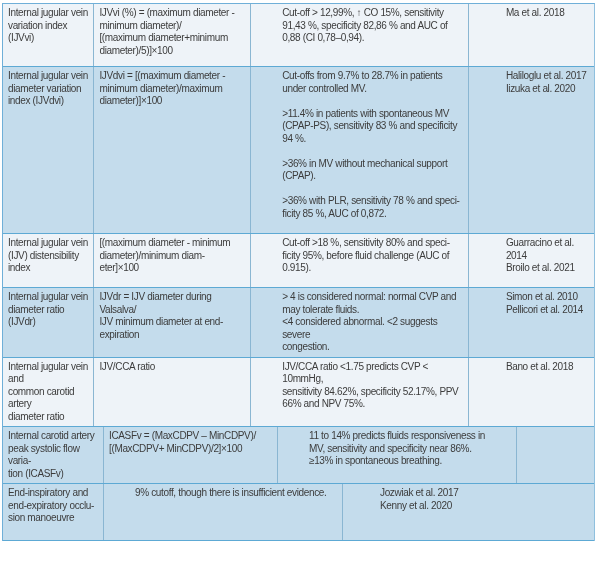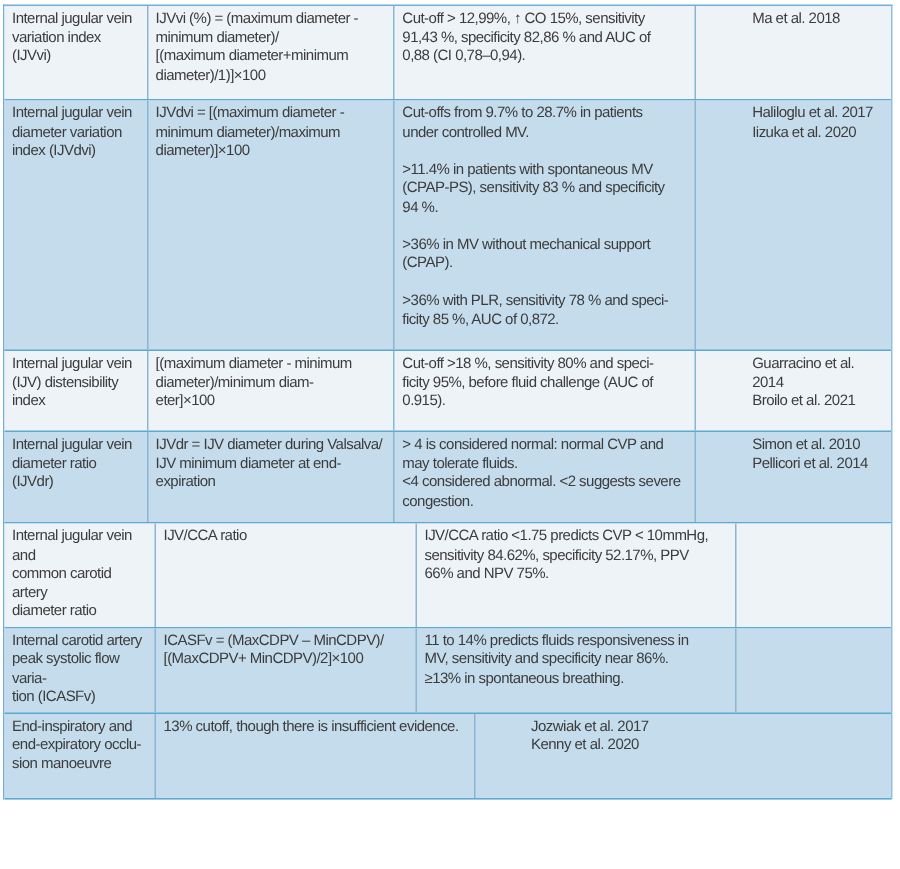--- a/index.html
+++ b/index.html
@@ -20,37 +20,37 @@
   .cell{
     box-sizing:border-box;
     padding:3px 4px 3px 5px;
     font-size:10px;line-height:12.5px;letter-spacing:-0.35px;
     color:#3c3c3c;white-space:pre-line;
     border-right:1px solid #8ab6d2;
     overflow:hidden;
   }
   .c1{width:101px;}
   .c2{width:174px;}
-  .c3{width:213px;}
+  .c3{width:213px;margin-left:26px;}
   .c4{width:103px;border-right:none;margin-left:32px;}
   .h1{min-height:62px}.h2{min-height:166px}.h3{min-height:53px}.h4{min-height:60px}
   .h5{min-height:44px}.h6{min-height:45px}.h7{min-height:28px}.h8{min-height:56px}
 </style>
 </head>
 <body>
 
 <div class="tbl">
 
   <div class="row odd h1">
     <div class="cell c1">Internal jugular vein
 variation index (IJVvi)</div>
     <div class="cell c2">IJVvi (%) = (maximum diameter -
 minimum diameter)/
 [(maximum diameter+minimum
-diameter)/1)]×100</div>
+diameter)/5)]×100</div>
     <div class="cell c3">Cut-off &gt; 12,99%, ↑ CO 15%, sensitivity
 91,43 %, specificity 82,86 % and AUC of
 0,88 (CI 0,78–0,94).</div>
     <div class="cell c4">Ma et al. 2018</div>
   </div>
 
   <div class="row even h2">
     <div class="cell c1">Internal jugular vein
 diameter variation
 index (IJVdvi)</div>
@@ -103,36 +103,37 @@
   </div>
 
   <div class="row odd h5">
     <div class="cell c1">Internal jugular vein and
 common carotid artery
 diameter ratio</div>
     <div class="cell c2">IJV/CCA ratio</div>
     <div class="cell c3">IJV/CCA ratio &lt;1.75 predicts CVP &lt; 10mmHg,
 sensitivity 84.62%, specificity 52.17%, PPV
 66% and NPV 75%.</div>
+    <div class="cell c4">Bano et al. 2018</div>
   </div>
 
   <div class="row even h6">
     <div class="cell c1">Internal carotid artery
 peak systolic flow varia-
 tion (ICASFv)</div>
     <div class="cell c2">ICASFv = (MaxCDPV – MinCDPV)/
 [(MaxCDPV+ MinCDPV)/2]×100</div>
     <div class="cell c3">11 to 14% predicts fluids responsiveness in
 MV, sensitivity and specificity near 86%.
 ≥13% in spontaneous breathing.</div>
   </div>
 
 
   <div class="row even h8">
     <div class="cell c1">End-inspiratory and
 end-expiratory occlu-
 sion manoeuvre</div>
-    <div class="cell c3">13% cutoff, though there is insufficient evidence.</div>
+    <div class="cell c3">9% cutoff, though there is insufficient evidence.</div>
     <div class="cell c4">Jozwiak et al. 2017
 Kenny et al. 2020</div>
   </div>
 
 </div>
 
 </body></html>

